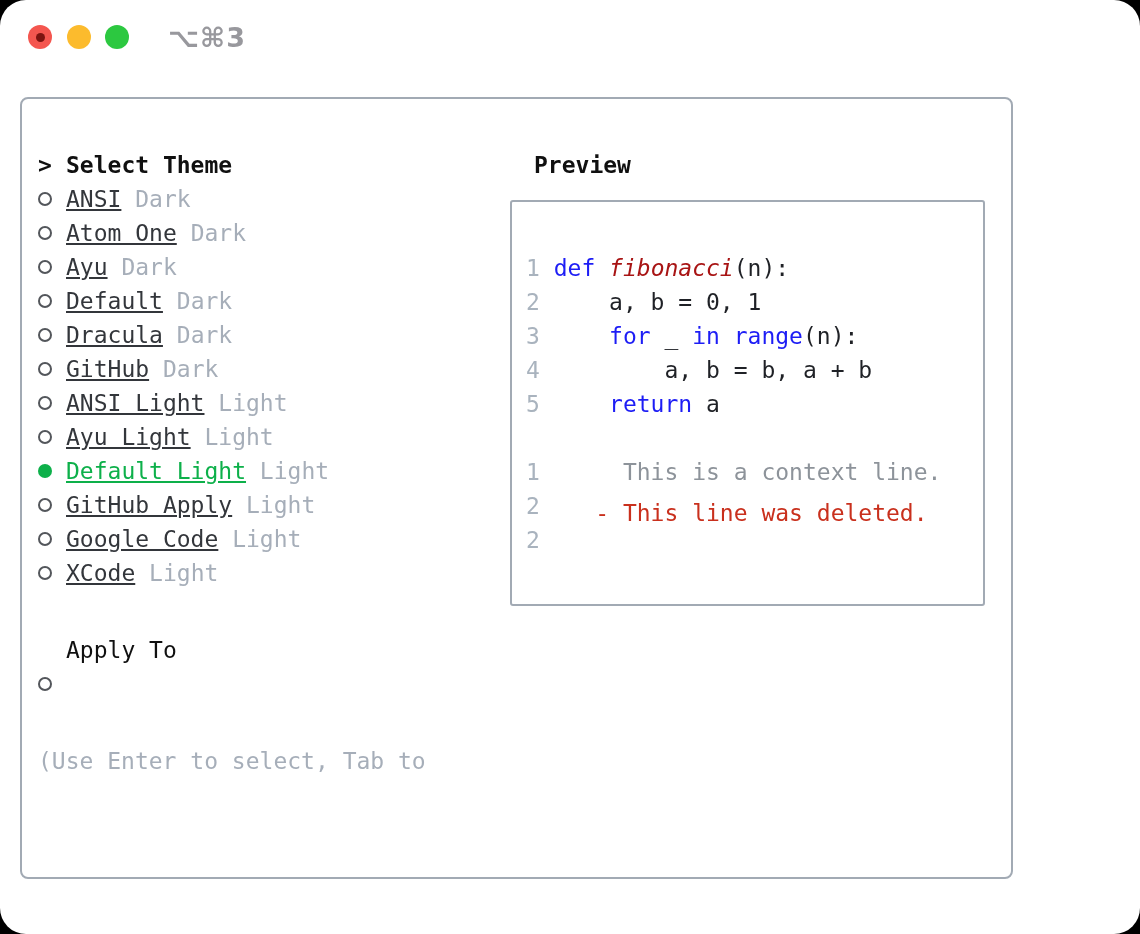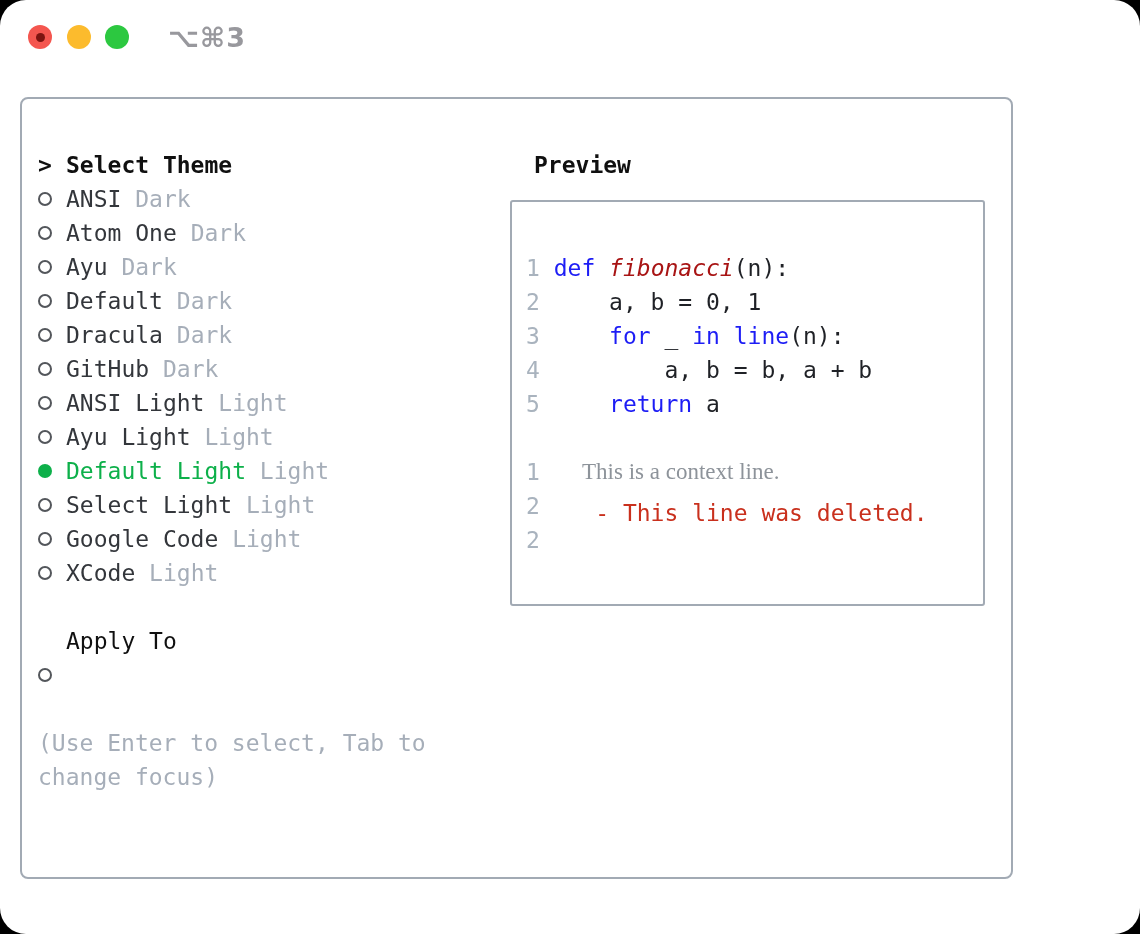--- a/index.html
+++ b/index.html
@@ -22,36 +22,36 @@
   .panel{position:absolute;left:20px;top:97px;width:993px;height:782px;
          box-sizing:border-box;border:2px solid var(--border);border-radius:8px;background:#fff;}
   .col-left{position:absolute;left:16px;top:49px;width:440px;}
   .row{height:34px;display:flex;align-items:center;font-size:23px;color:var(--text);white-space:pre;}
   .icon-cell{width:28px;display:flex;align-items:center;flex:none;}
   .caret{font-weight:bold;color:var(--heading);}
   .hdr{font-weight:bold;color:var(--heading);}
   .subhdr{color:var(--heading);}
   .radio{width:14px;height:14px;border-radius:50%;box-sizing:border-box;border:2px solid #53565b;}
   .radio.on{border:none;background:var(--selgreen);}
-  .item-name{color:var(--text);}
+  .item-name{color:var(--text);text-decoration:underline;}
   .item-name.sel{color:var(--selgreen);}
   .variant{color:var(--muted);margin-left:1ch;}
-  .gap{margin-top:34px;}
+  .gap{margin-top:43px;}
   .help{color:var(--muted);}
   
   .preview-hdr{position:absolute;left:478px;top:49px;height:34px;display:flex;align-items:center;
                font-size:23px;font-weight:bold;color:var(--heading);margin-left:34px;}
   .preview-box{position:absolute;left:488px;top:101px;width:475px;height:406px;box-sizing:border-box;
                border:2px solid var(--border);border-radius:3px;background:#fff;
                padding:49px 0 0 14px;overflow:hidden;}
   .pline{height:34px;display:flex;align-items:center;font-size:23px;white-space:pre;color:#1f2126;}
   .pline .num{display:inline-block;width:1ch;margin-right:1ch;color:var(--num);flex:none;}
   .seg-keyword{color:var(--kw);}
   .seg-function{color:var(--fn);font-style:italic;}
-  .seg-context{color:var(--ctx);font-family:Liberation Serif, serif;}
+  .seg-context{color:var(--ctx);}
   .seg-deleted{color:var(--del);margin-top:14px;}
   .seg-added{color:var(--add);}
   .seg-plain{color:#1f2126;}
 </style>
 </head>
 <body>
 
 <div class="card">
 
   <div class="titlebar">
@@ -76,46 +76,45 @@
       <div id="theme-list">
           <div class="row"><span class="icon-cell"><span class="radio"></span></span><span class="item-name">ANSI</span><span class="variant">Dark</span></div>
           <div class="row"><span class="icon-cell"><span class="radio"></span></span><span class="item-name">Atom One</span><span class="variant">Dark</span></div>
           <div class="row"><span class="icon-cell"><span class="radio"></span></span><span class="item-name">Ayu</span><span class="variant">Dark</span></div>
           <div class="row"><span class="icon-cell"><span class="radio"></span></span><span class="item-name">Default</span><span class="variant">Dark</span></div>
           <div class="row"><span class="icon-cell"><span class="radio"></span></span><span class="item-name">Dracula</span><span class="variant">Dark</span></div>
           <div class="row"><span class="icon-cell"><span class="radio"></span></span><span class="item-name">GitHub</span><span class="variant">Dark</span></div>
           <div class="row"><span class="icon-cell"><span class="radio"></span></span><span class="item-name">ANSI Light</span><span class="variant">Light</span></div>
           <div class="row"><span class="icon-cell"><span class="radio"></span></span><span class="item-name">Ayu Light</span><span class="variant">Light</span></div>
           <div class="row"><span class="icon-cell"><span class="radio on"></span></span><span class="item-name sel">Default Light</span><span class="variant">Light</span></div>
-          <div class="row"><span class="icon-cell"><span class="radio"></span></span><span class="item-name">Select Light</span><span class="variant">Light</span></div>
+          <div class="row"><span class="icon-cell"><span class="radio"></span></span><span class="item-name">GitHub Apply</span><span class="variant">Light</span></div>
           <div class="row"><span class="icon-cell"><span class="radio"></span></span><span class="item-name">Google Code</span><span class="variant">Light</span></div>
           <div class="row"><span class="icon-cell"><span class="radio"></span></span><span class="item-name">XCode</span><span class="variant">Light</span></div>
         </div>
 
       <div class="row gap">
         <span class="icon-cell"></span>
         <span class="subhdr">Apply To</span>
       </div>
 
       <div id="apply-list">
           <div class="row"><span class="icon-cell"><span class="radio"></span></span></div>
         </div>
 
       <div class="gap">
         <div class="row help">(Use Enter to select, Tab to</div>
-        <div class="row help">change focus)</div>
       </div>
     </div>
 
     <div class="preview-hdr">Preview</div>
 
     <div class="preview-box" id="preview-box">
         <div class="pline"><span class="num">1</span><span class="seg-keyword">def</span><span class="seg-plain"> </span><span class="seg-function">fibonacci</span><span class="seg-plain">(n):</span></div>
         <div class="pline"><span class="num">2</span><span class="seg-plain">    a, b = 0, 1</span></div>
-        <div class="pline"><span class="num">3</span><span class="seg-plain">    </span><span class="seg-keyword">for</span><span class="seg-plain"> _ </span><span class="seg-keyword">in</span><span class="seg-plain"> </span><span class="seg-keyword">line</span><span class="seg-plain">(n):</span></div>
+        <div class="pline"><span class="num">3</span><span class="seg-plain">    </span><span class="seg-keyword">for</span><span class="seg-plain"> _ </span><span class="seg-keyword">in</span><span class="seg-plain"> </span><span class="seg-keyword">range</span><span class="seg-plain">(n):</span></div>
         <div class="pline"><span class="num">4</span><span class="seg-plain">        a, b = b, a + b</span></div>
         <div class="pline"><span class="num">5</span><span class="seg-plain">    </span><span class="seg-keyword">return</span><span class="seg-plain"> a</span></div>
         <div class="pline"><span class="num"></span></div>
         <div class="pline"><span class="num">1</span><span class="seg-context">     This is a context line.</span></div>
         <div class="pline"><span class="num">2</span><span class="seg-deleted">   - This line was deleted.</span></div>
         <div class="pline"><span class="num">2</span></div>
       </div>
 
   </div>
 </div>

